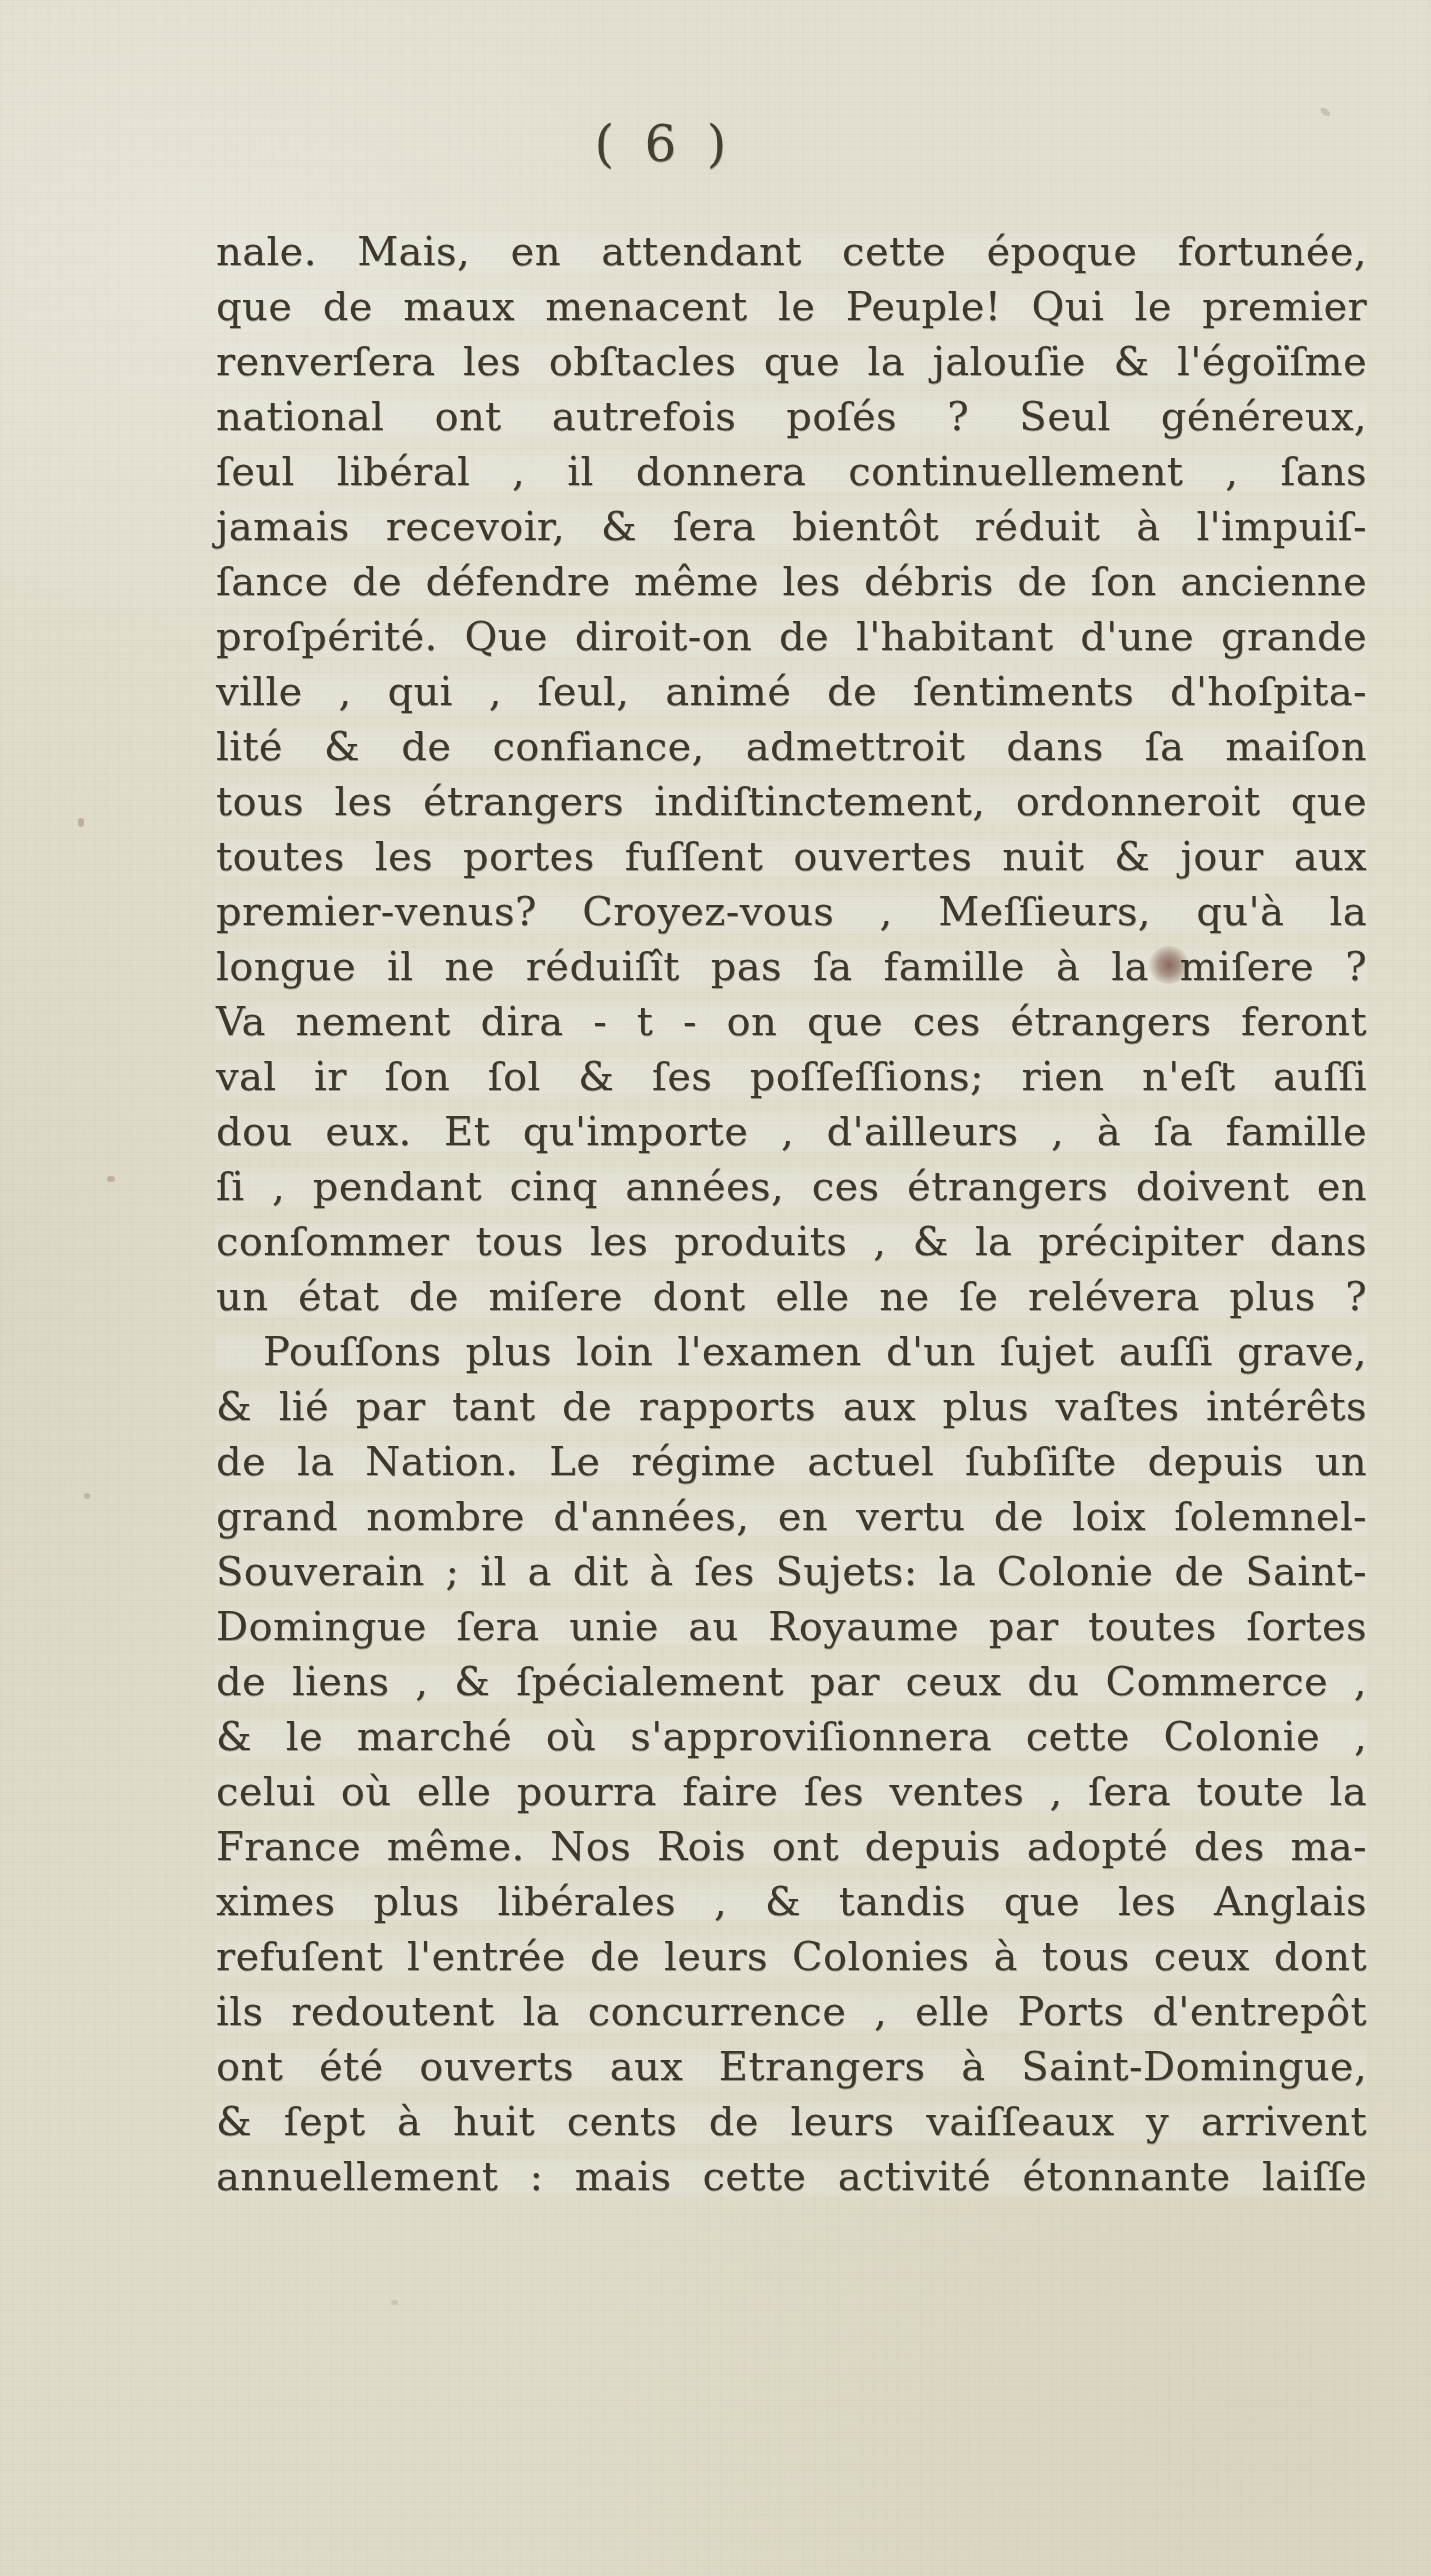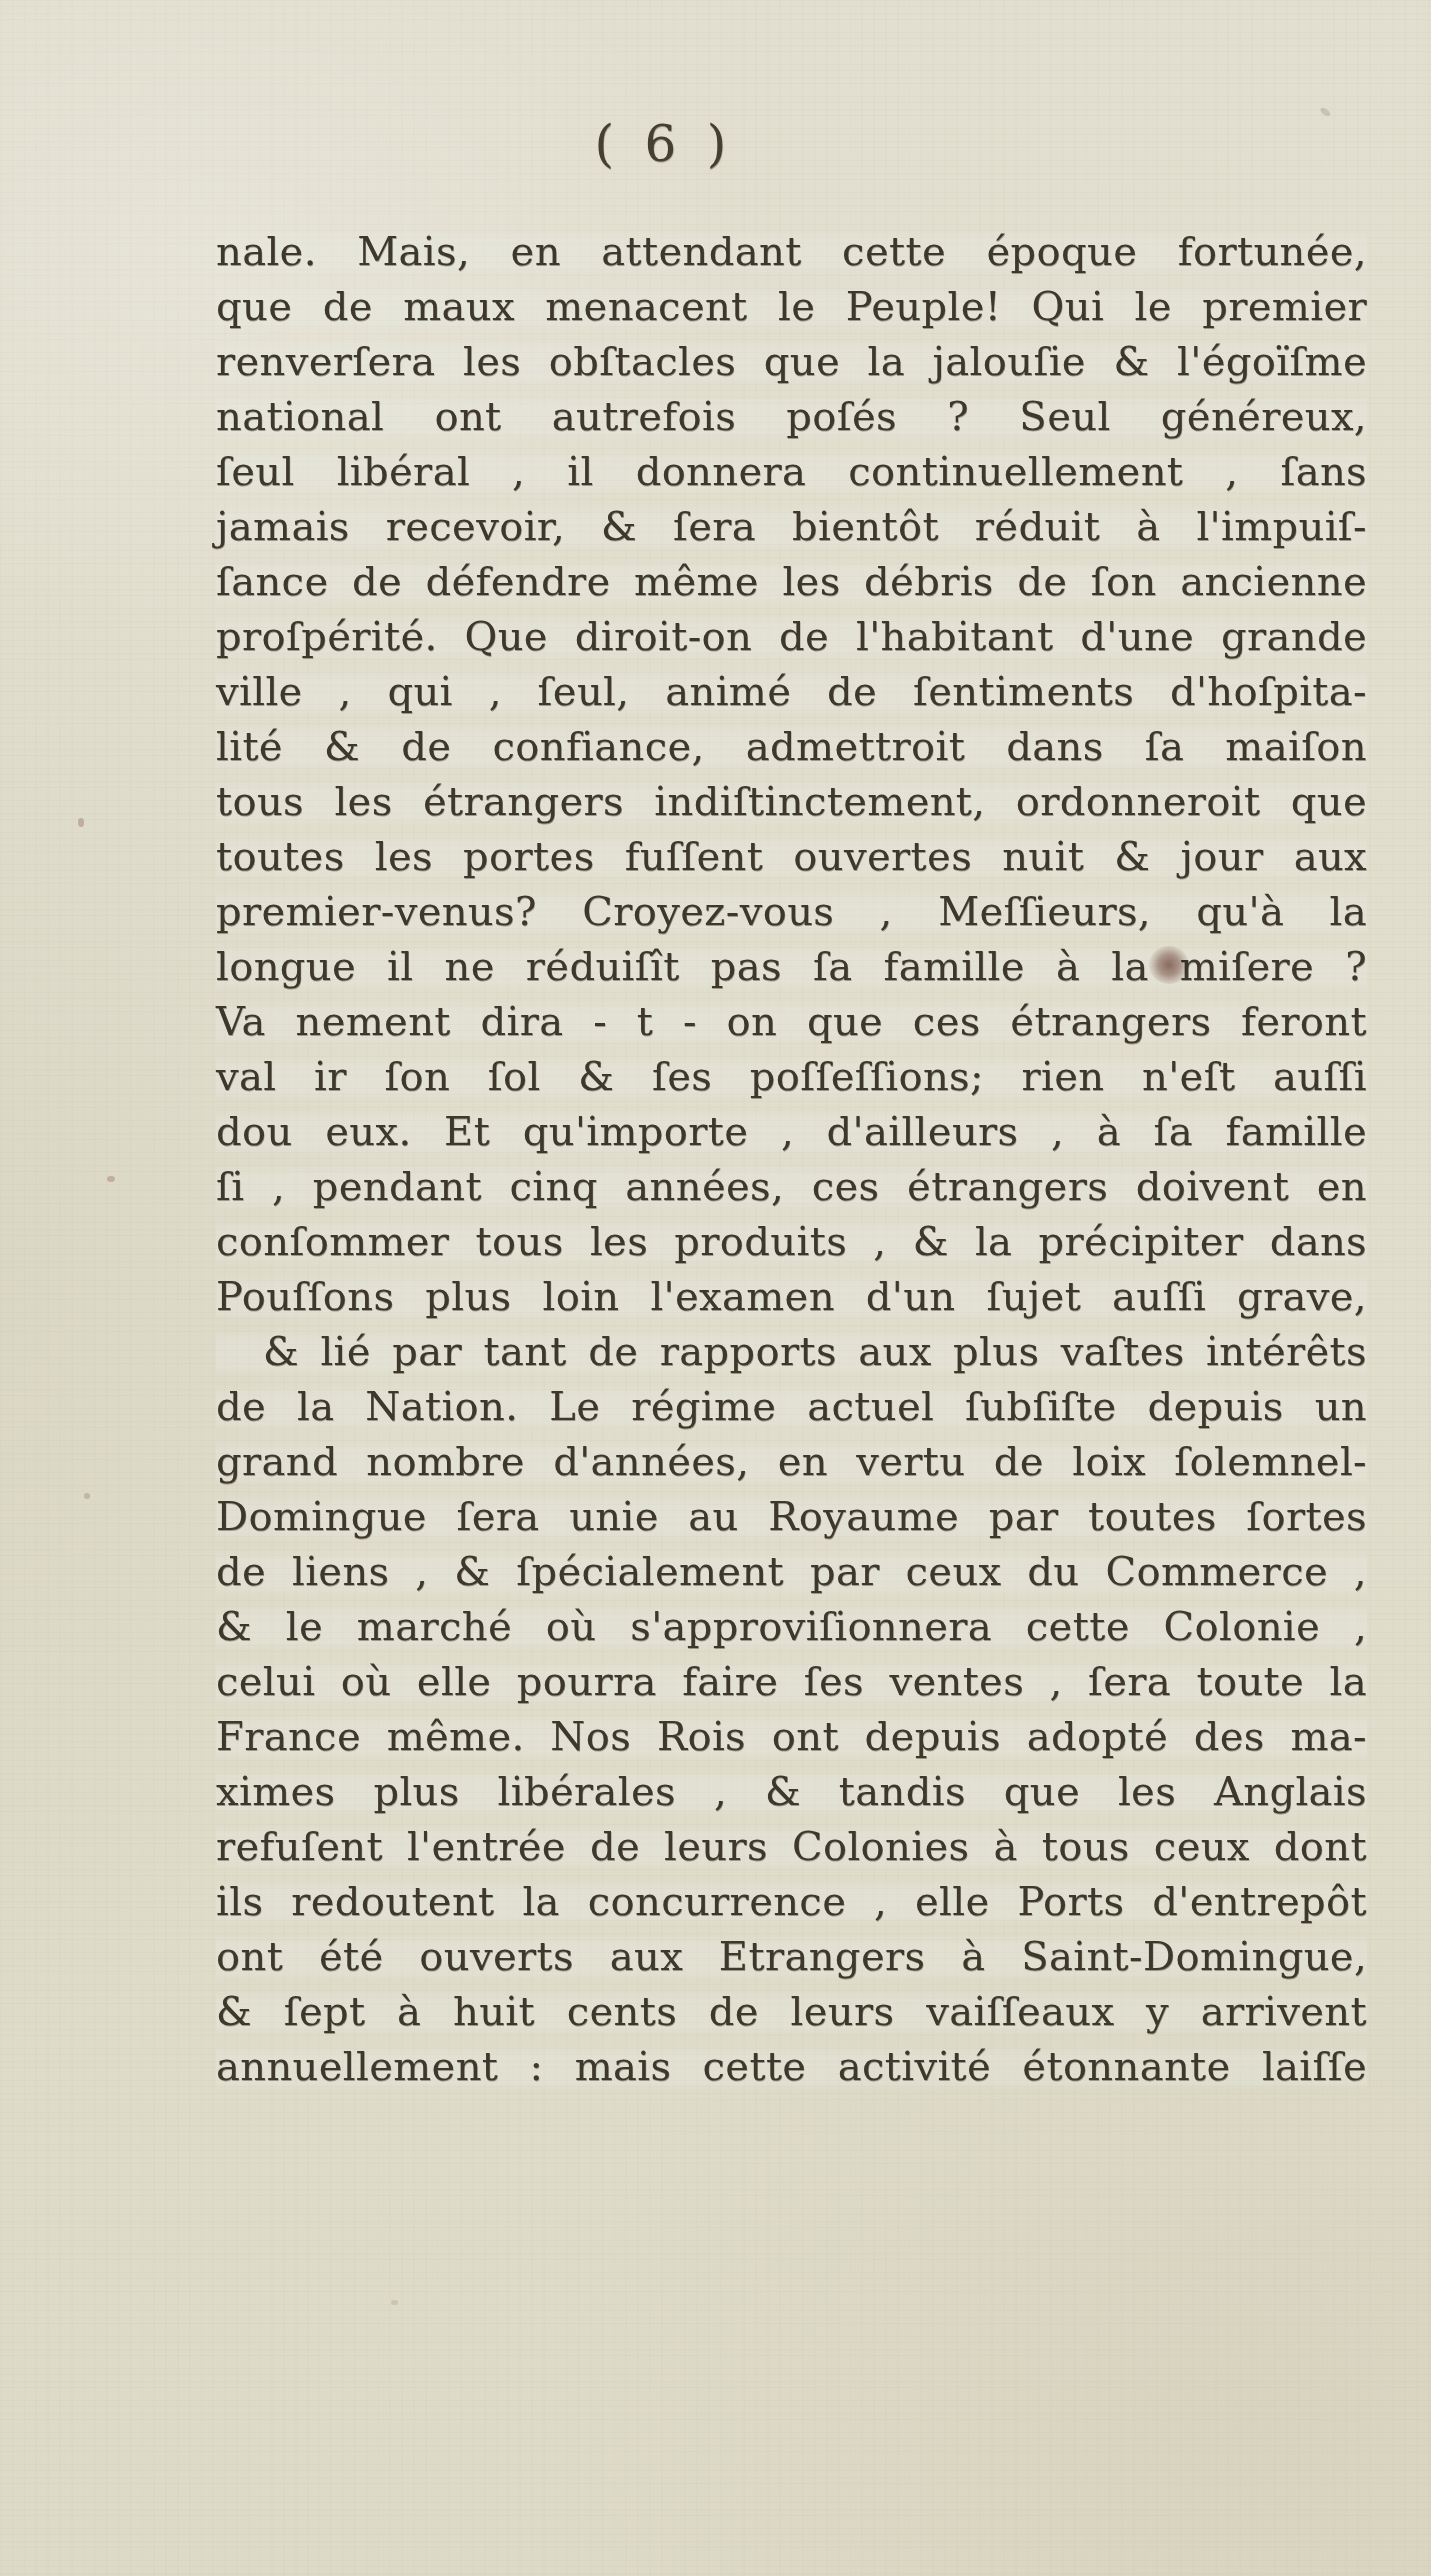--- a/index.html
+++ b/index.html
@@ -107,24 +107,26 @@
       <p class="line">lité &amp; de confiance, admettroit dans ſa maiſon</p>
       <p class="line">tous les étrangers indiſtinctement, ordonneroit que</p>
       <p class="line">toutes les portes fuſſent ouvertes nuit &amp; jour aux</p>
       <p class="line">premier-venus? Croyez-vous , Meſſieurs, qu'à la</p>
       <p class="line">longue il ne réduiſît pas ſa famille à la miſere ?</p>
       <p class="line">Va nement dira - t - on que ces étrangers feront</p>
       <p class="line">val ir ſon ſol &amp; ſes poſſeſſions; rien n'eſt auſſi</p>
       <p class="line">dou eux. Et qu'importe , d'ailleurs , à ſa famille</p>
       <p class="line">ſi , pendant cinq années, ces étrangers doivent en</p>
       <p class="line">conſommer tous les produits , &amp; la précipiter dans</p>
+      <p class="line">un état de miſere dont elle ne ſe relévera plus ?</p>
       <p class="line">Pouſſons plus loin l'examen d'un ſujet auſſi grave,</p>
       <p class="line">&amp; lié par tant de rapports aux plus vaſtes intérêts</p>
       <p class="line">de la Nation. Le régime actuel ſubſiſte depuis un</p>
       <p class="line">grand nombre d'années, en vertu de loix ſolemnel-</p>
+      <p class="line">Souverain ; il a dit à ſes Sujets: la Colonie de Saint-</p>
       <p class="line">Domingue ſera unie au Royaume par toutes ſortes</p>
       <p class="line">de liens , &amp; ſpécialement par ceux du Commerce ,</p>
       <p class="line">&amp; le marché où s'approviſionnera cette Colonie ,</p>
       <p class="line">celui où elle pourra faire ſes ventes , ſera toute la</p>
       <p class="line">France même. Nos Rois ont depuis adopté des ma-</p>
       <p class="line">ximes plus libérales , &amp; tandis que les Anglais</p>
       <p class="line">refuſent l'entrée de leurs Colonies à tous ceux dont</p>
       <p class="line">ils redoutent la concurrence , elle Ports d'entrepôt</p>
       <p class="line">ont été ouverts aux Etrangers à Saint-Domingue,</p>
       <p class="line">&amp; ſept à huit cents de leurs vaiſſeaux y arrivent</p>

